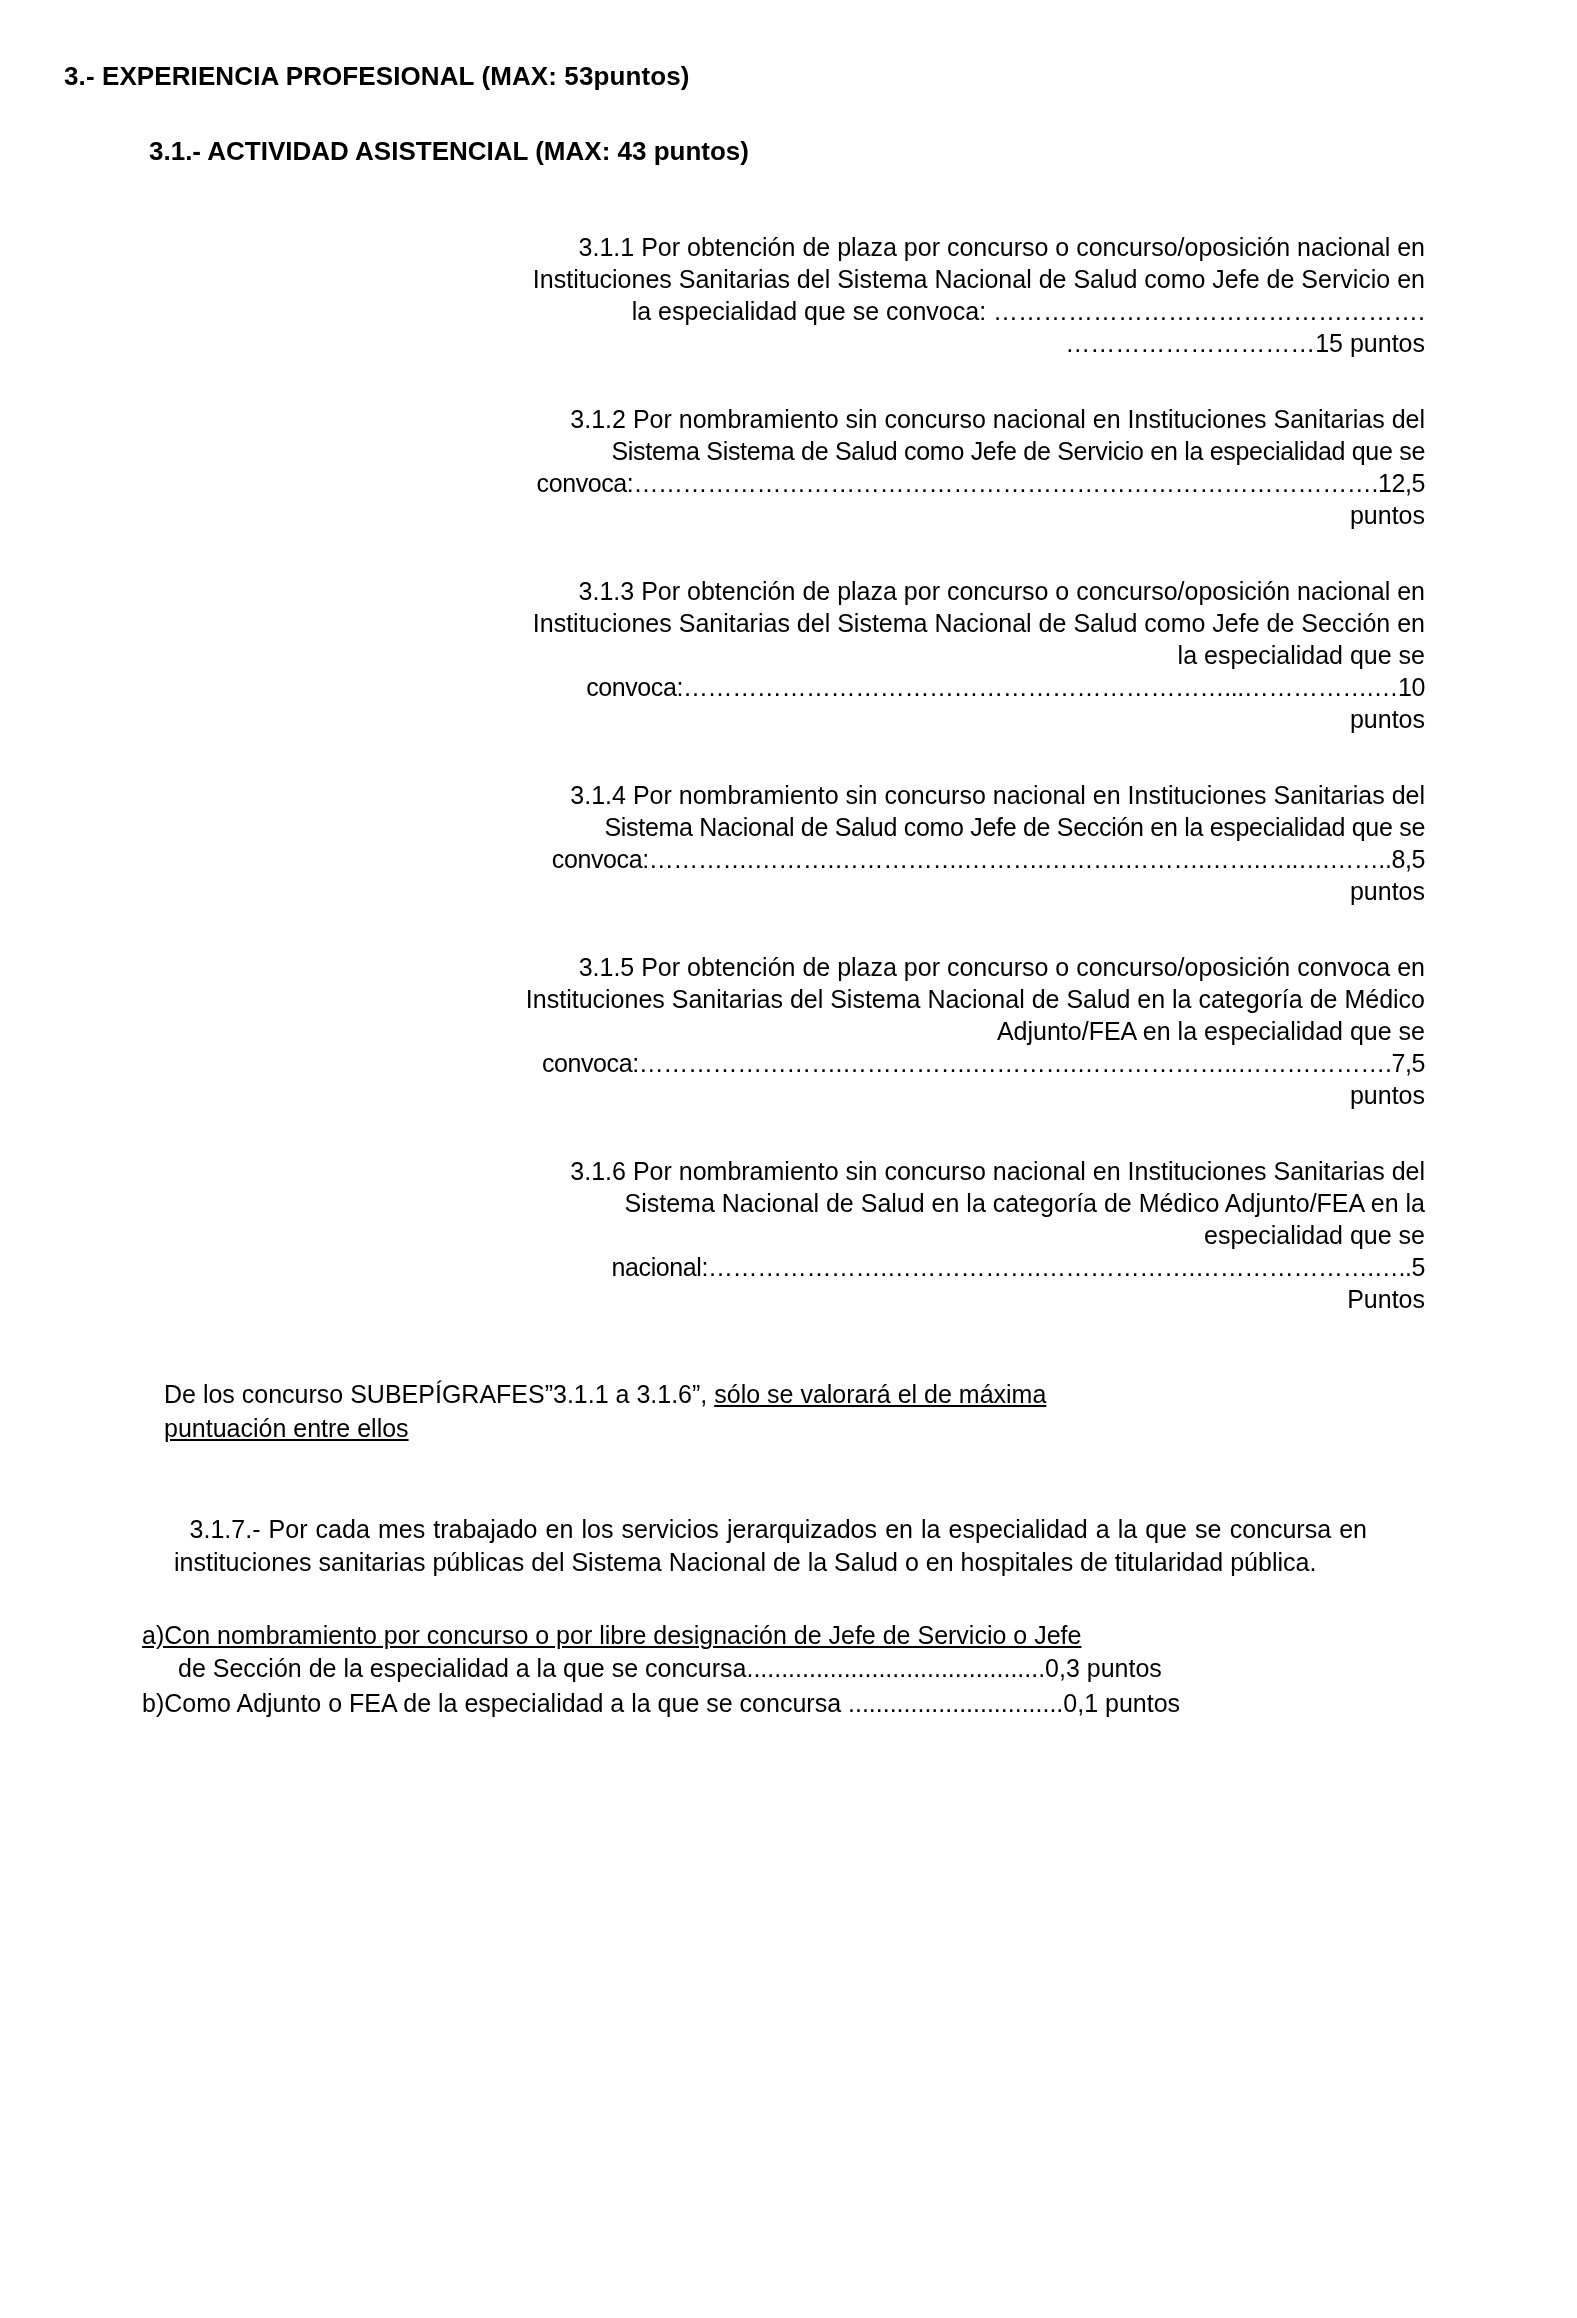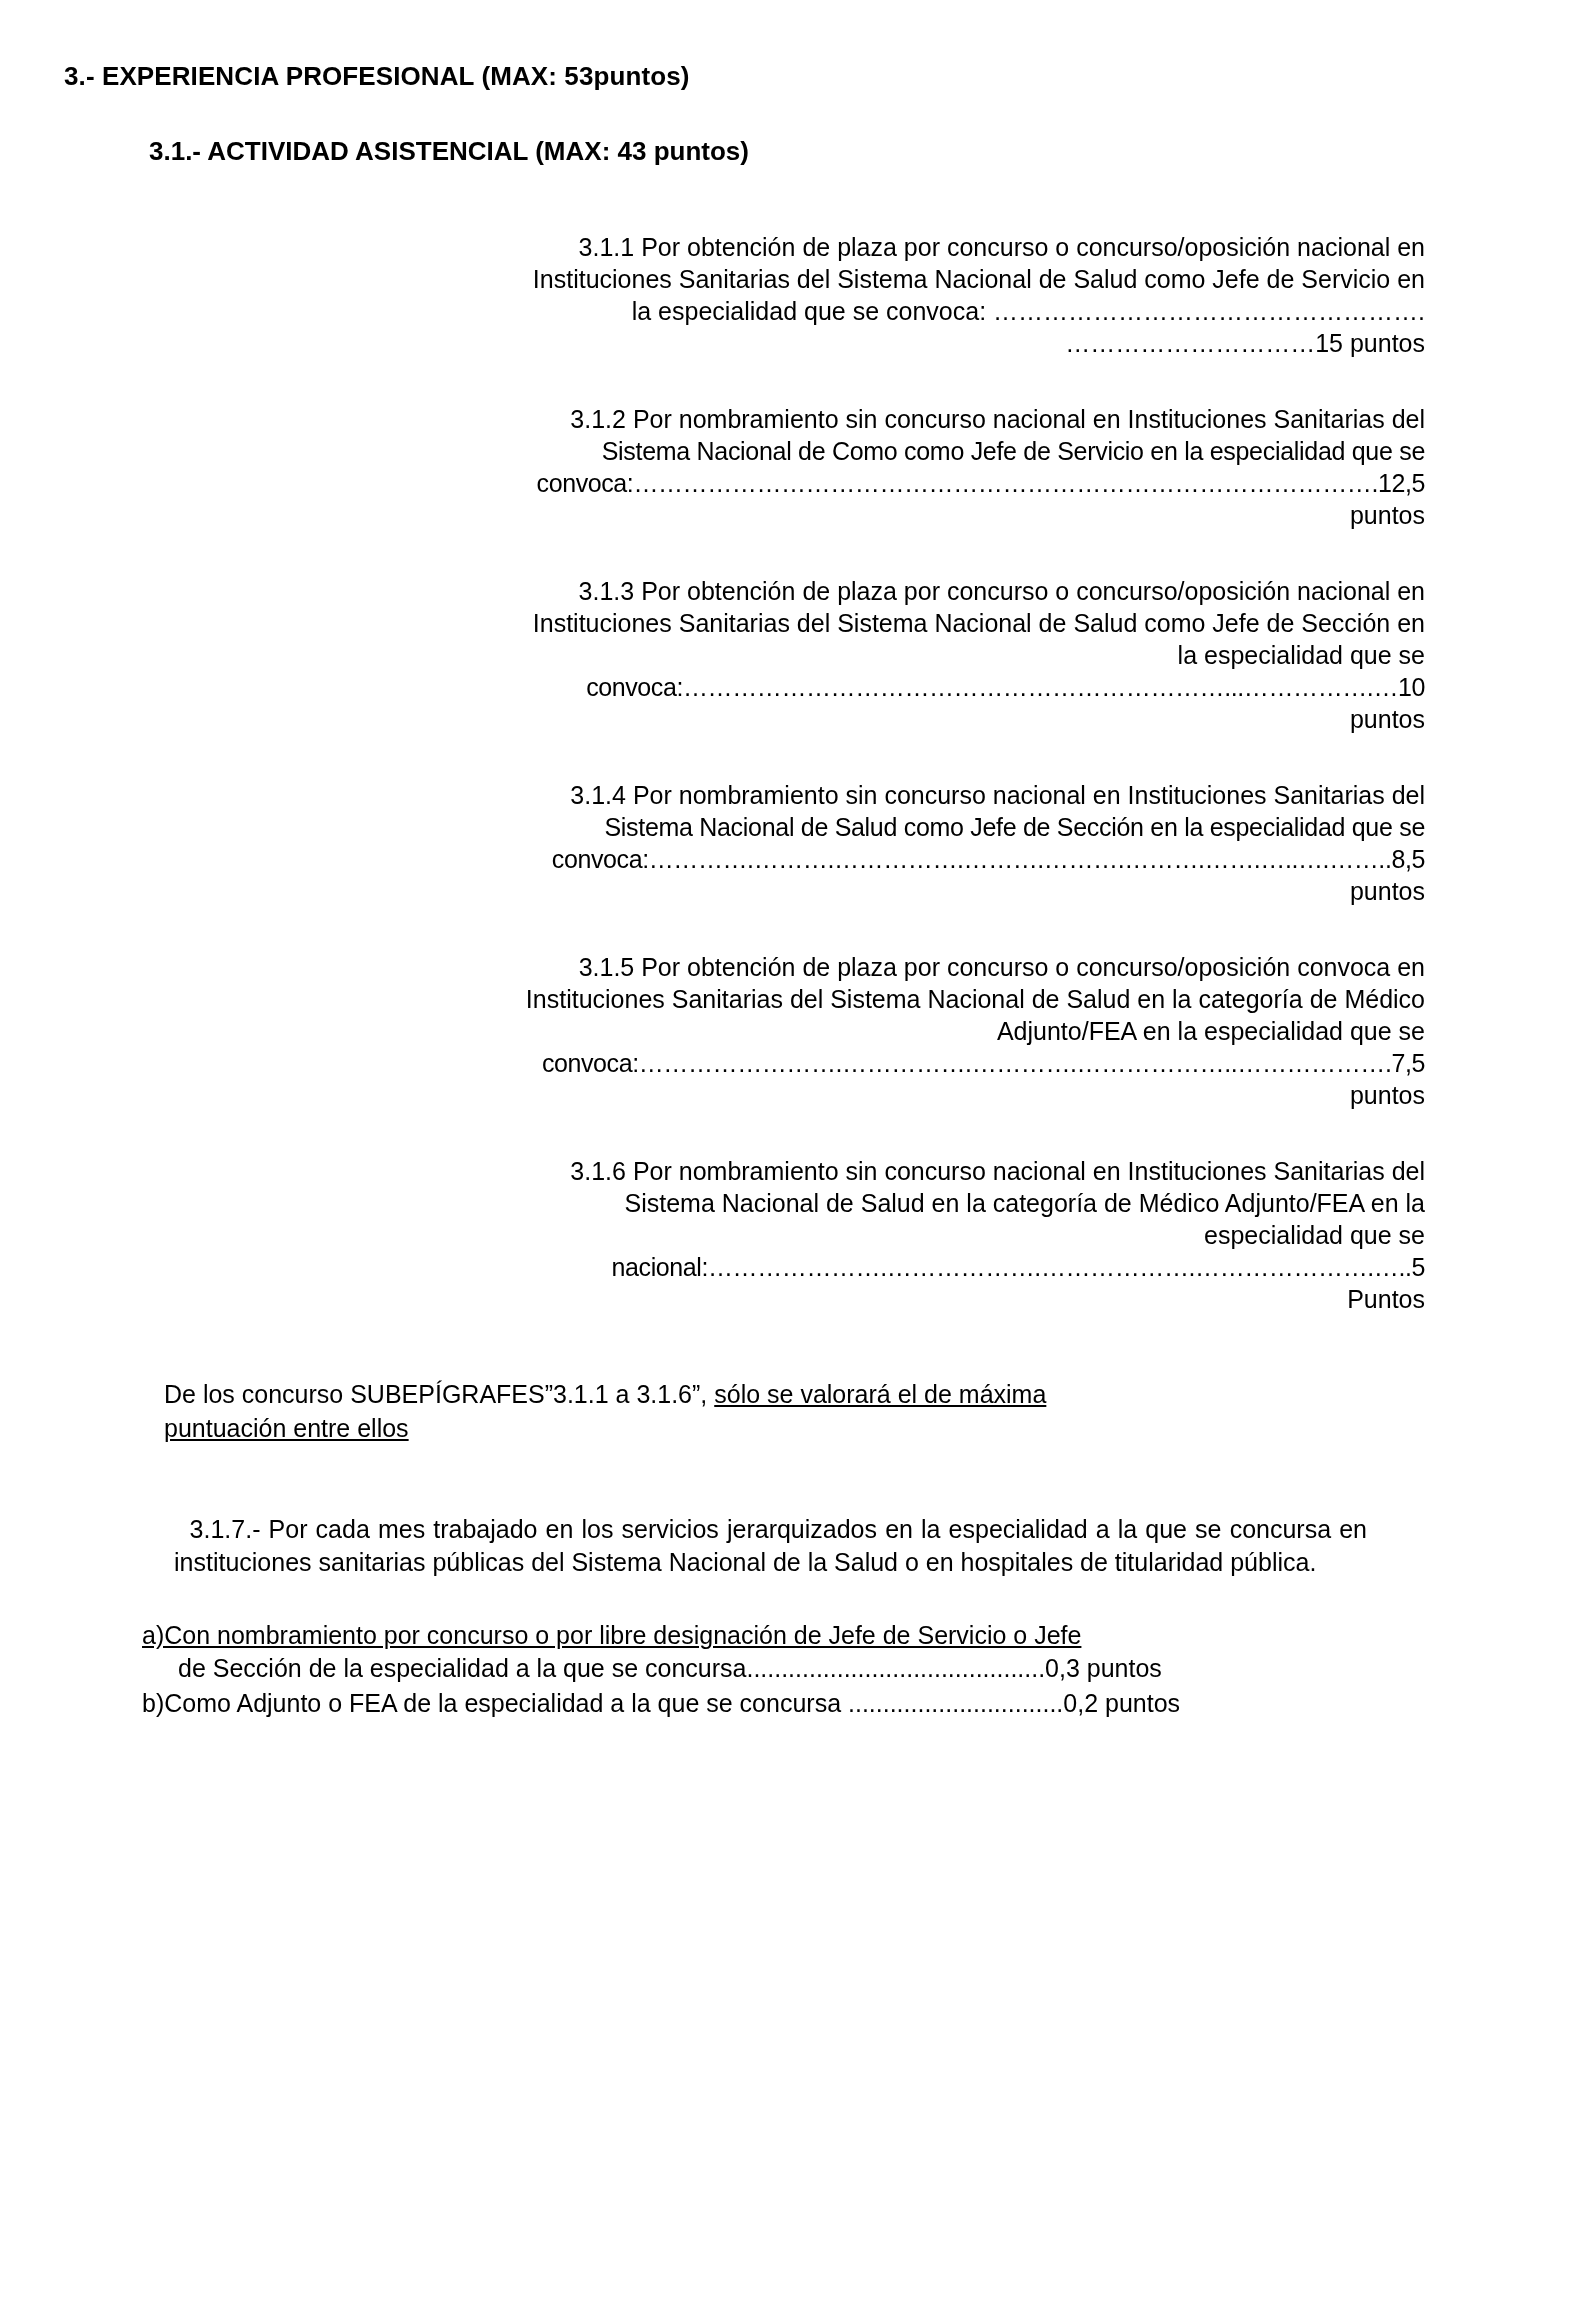--- a/index.html
+++ b/index.html
@@ -115,21 +115,21 @@
         <span>3.1.1 Por obtención de plaza por concurso o concurso/oposición nacional en</span><br>
         <span>Instituciones Sanitarias del Sistema Nacional de Salud como Jefe de Servicio en</span><br>
         <span>la especialidad que se convoca: …………………………………………….</span><br>
         <span>…………………………15 puntos</span>
       </div>
     </div>
 
     <div class="item">
       <div class="body">
         <span>3.1.2 Por nombramiento sin concurso nacional en Instituciones Sanitarias del</span><br>
-        <span class="narrow">Sistema Nacional de Como como Jefe de Servicio en la especialidad que se</span><br>
+        <span class="narrow">Sistema Sistema de Salud como Jefe de Servicio en la especialidad que se</span><br>
         <span class="dotline">convoca:……………………………………………………………………………….12,5</span><br>
         <span>puntos</span>
       </div>
     </div>
 
     <div class="item">
       <div class="body">
         <span>3.1.3 Por obtención de plaza por concurso o concurso/oposición nacional en</span><br>
         <span>Instituciones Sanitarias del Sistema Nacional de Salud como Jefe de Sección en</span><br>
         <span>la especialidad que se</span><br>
@@ -175,18 +175,18 @@
   </div>
 
   <div class="para317">3.1.7.- Por cada mes trabajado en los servicios jerarquizados en la especialidad a la que se concursa en instituciones sanitarias públicas del Sistema Nacional de la Salud o en hospitales de titularidad pública.</div>
 
   <div class="ab-list">
     <div class="ab-row">
       <span class="lead">a)Con nombramiento por concurso o por libre designación de Jefe de Servicio o Jefe</span><br>
       <span class="ab-sub"><span>de Sección de la especialidad a la que se concursa</span><span class="dots">...........................................</span><span>0,3 puntos</span></span>
     </div>
     <div class="ab-row b-row">
-      <span>b)Como Adjunto o FEA de la especialidad a la que se concursa </span><span class="dots">...............................</span><span>0,2 puntos</span>
+      <span>b)Como Adjunto o FEA de la especialidad a la que se concursa </span><span class="dots">...............................</span><span>0,1 puntos</span>
     </div>
   </div>
 
 </div>
 
 
 </body></html>

